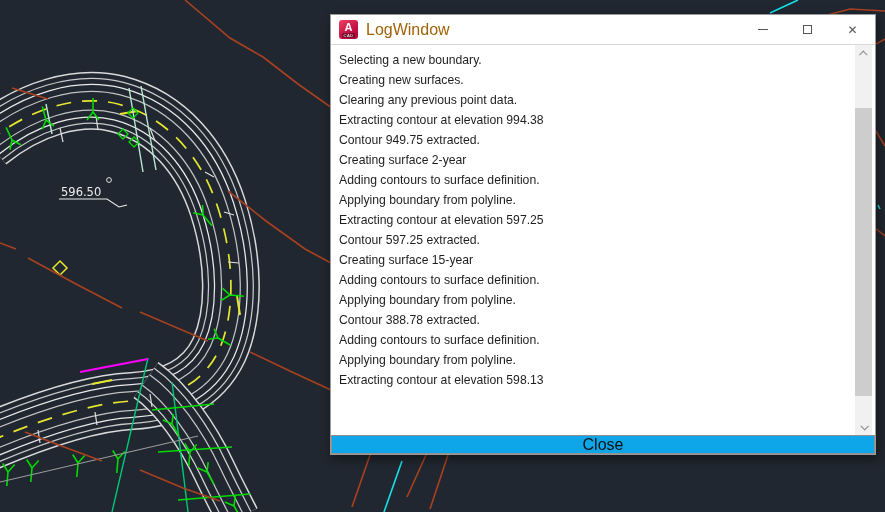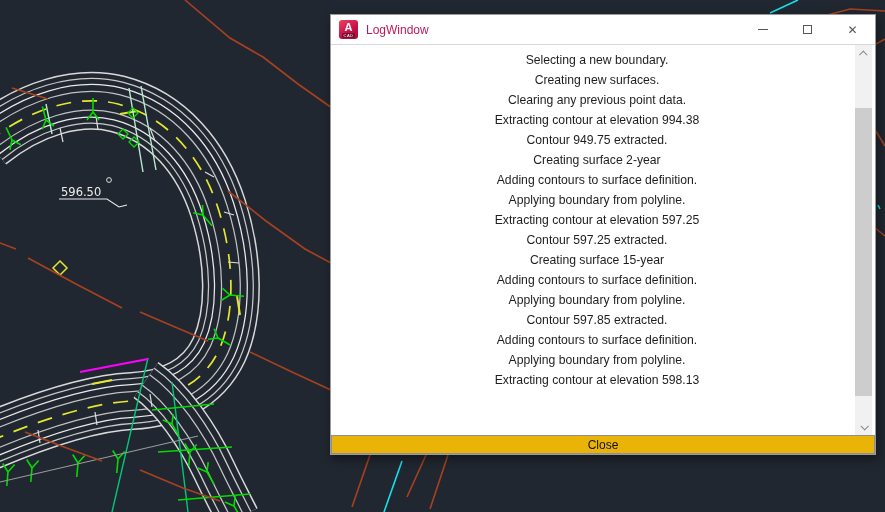--- a/index.html
+++ b/index.html
@@ -25,54 +25,54 @@
     background:#ffffff; border-bottom:1px solid #d8d8d8; padding-left:8px;
   }
   .app-icon {
     width:19px; height:19px; border-radius:3px; margin-right:8px;
     background:linear-gradient(145deg,#ef4165 0%,#c40f44 60%,#a90b39 100%);
     display:flex; flex-direction:column; align-items:center; justify-content:center;
     color:#fff; flex:0 0 19px;
   }
   .app-icon .letter { font-size:11px; font-weight:bold; line-height:11px; }
   .app-icon .sub { font-size:4px; line-height:5px; letter-spacing:.5px; background:#7c0c2e; padding:0 2px; border-radius:1px; }
-  .title-text { font-size:12px; color:#be185d; flex:1 1 auto; }
+  .title-text { font-size:16px; color:#a16207; flex:1 1 auto; }
   .win-controls { display:flex; height:30px; }
   .win-btn {
     width:45px; height:30px; border:none; background:transparent; cursor:pointer;
     display:flex; align-items:center; justify-content:center; color:#555; font-size:12px;
   }
   .min-bar { width:10px; height:1px; background:#555; display:block; }
   .max-box { width:9px; height:9px; border:1px solid #555; display:block; }
 
   .content { position:relative; flex:1 1 auto; overflow:hidden; background:#fff; }
   .log {
     position:absolute; inset:0 20px 0 0; overflow:hidden;
     padding:5px 0 0 8px;
   }
   .log-line {
-    height:20px; line-height:20px; font-size:12.2px; color:#1e1e1e; white-space:nowrap;text-align:center;
+    height:20px; line-height:20px; font-size:12.2px; color:#1e1e1e; white-space:nowrap;
   }
   .scrollbar {
     position:absolute; top:0; right:3px; width:17px; height:100%;
     background:#f1f1f1; display:flex; flex-direction:column;
   }
   .sb-arrow {
     height:17px; flex:0 0 17px; display:flex; align-items:center; justify-content:center;
   }
   .chev { width:6px; height:6px; border-left:1.5px solid #8a8a8a; border-top:1.5px solid #8a8a8a; display:block; }
   .chev.up   { transform:rotate(45deg)  translateY(1px); }
   .chev.down { transform:rotate(225deg) translateY(1px); }
   .sb-track { position:relative; flex:1 1 auto; }
   .sb-thumb { position:absolute; left:0; width:17px; top:46px; height:288px; background:#cdcdcd; }
 
   .close-btn {
     flex:0 0 19px; height:19px; margin:0; width:100%;
-    background:#eab308; border:1px solid #8f8f8f;
-    font-size:12px; color:#111; cursor:pointer;
+    background:#0ea5e9; border:1px solid #8f8f8f;
+    font-size:16px; color:#111; cursor:pointer;
     font-family:"Liberation Sans","DejaVu Sans",sans-serif;
   }
 </style>
 </head>
 <body>
 
 <div class="cad-canvas">
 <svg width="885" height="512" viewBox="0 0 885 512">
   <g fill="none" stroke-linecap="butt">
 
@@ -247,21 +247,21 @@
         <div class="log-line">Extracting contour at elevation 994.38</div>
         <div class="log-line">Contour 949.75 extracted.</div>
         <div class="log-line">Creating surface 2-year</div>
         <div class="log-line">Adding contours to surface definition.</div>
         <div class="log-line">Applying boundary from polyline.</div>
         <div class="log-line">Extracting contour at elevation 597.25</div>
         <div class="log-line">Contour 597.25 extracted.</div>
         <div class="log-line">Creating surface 15-year</div>
         <div class="log-line">Adding contours to surface definition.</div>
         <div class="log-line">Applying boundary from polyline.</div>
-        <div class="log-line">Contour 597.85 extracted.</div>
+        <div class="log-line">Contour 388.78 extracted.</div>
         <div class="log-line">Adding contours to surface definition.</div>
         <div class="log-line">Applying boundary from polyline.</div>
         <div class="log-line">Extracting contour at elevation 598.13</div>
       </div>
     <div class="scrollbar">
       <div class="sb-arrow">
           <span class="chev up"></span>
         </div>
       <div class="sb-track">
         <div class="sb-thumb"></div>

